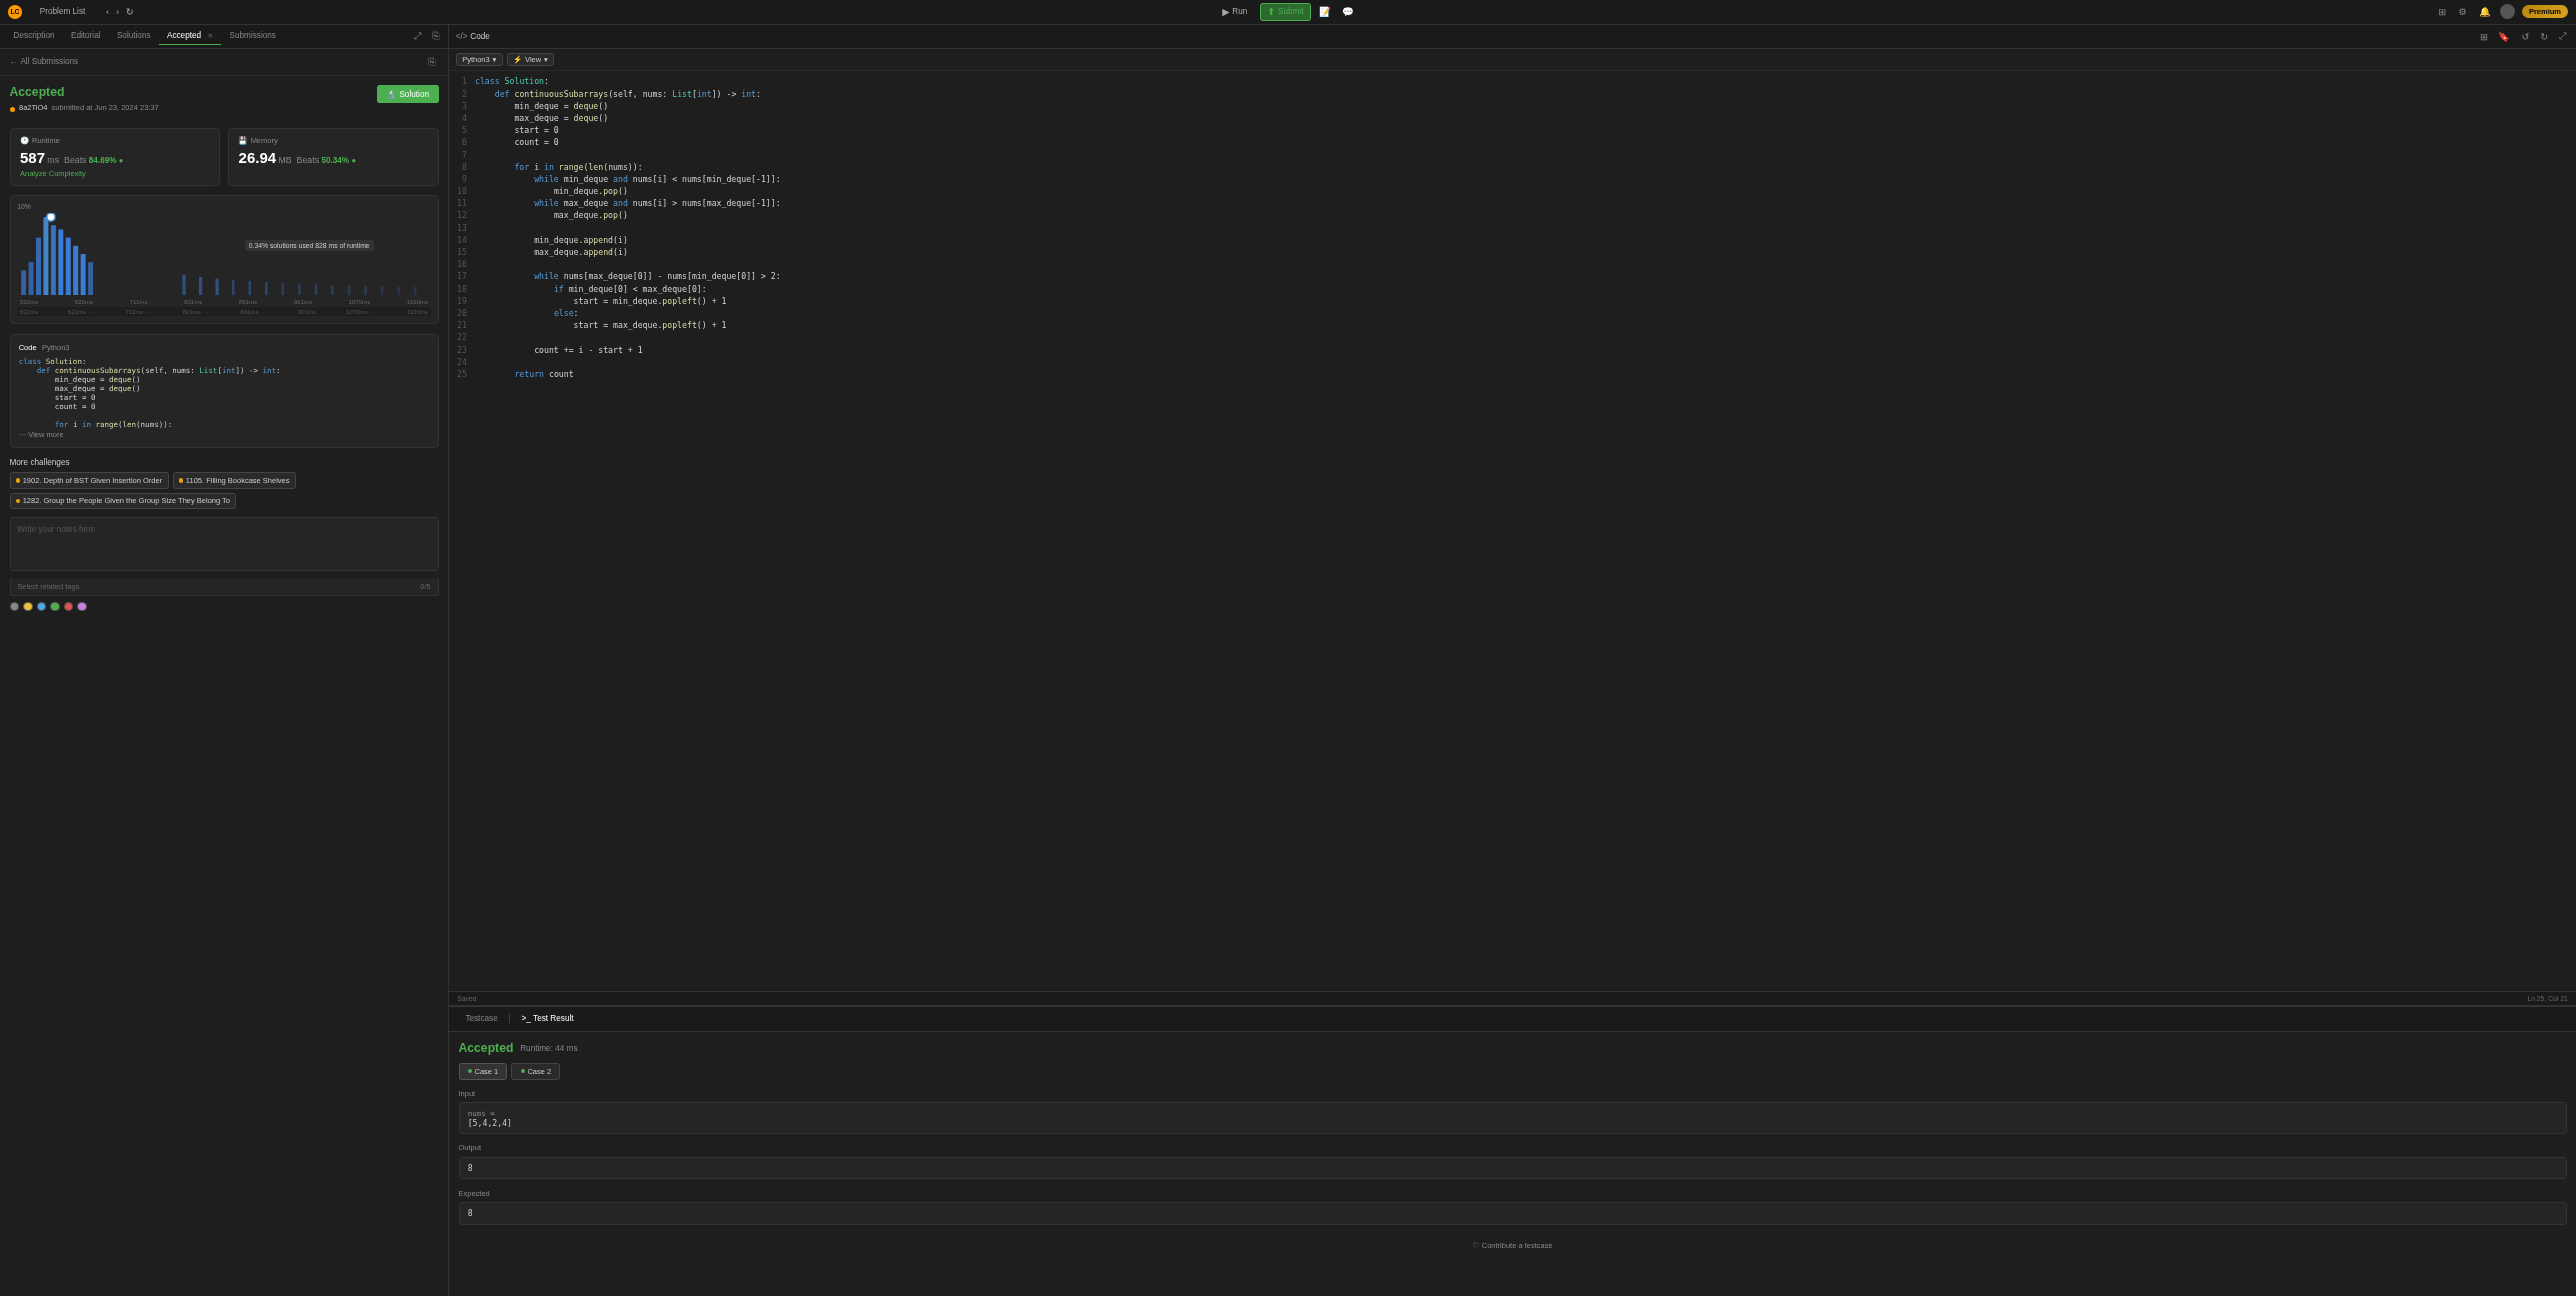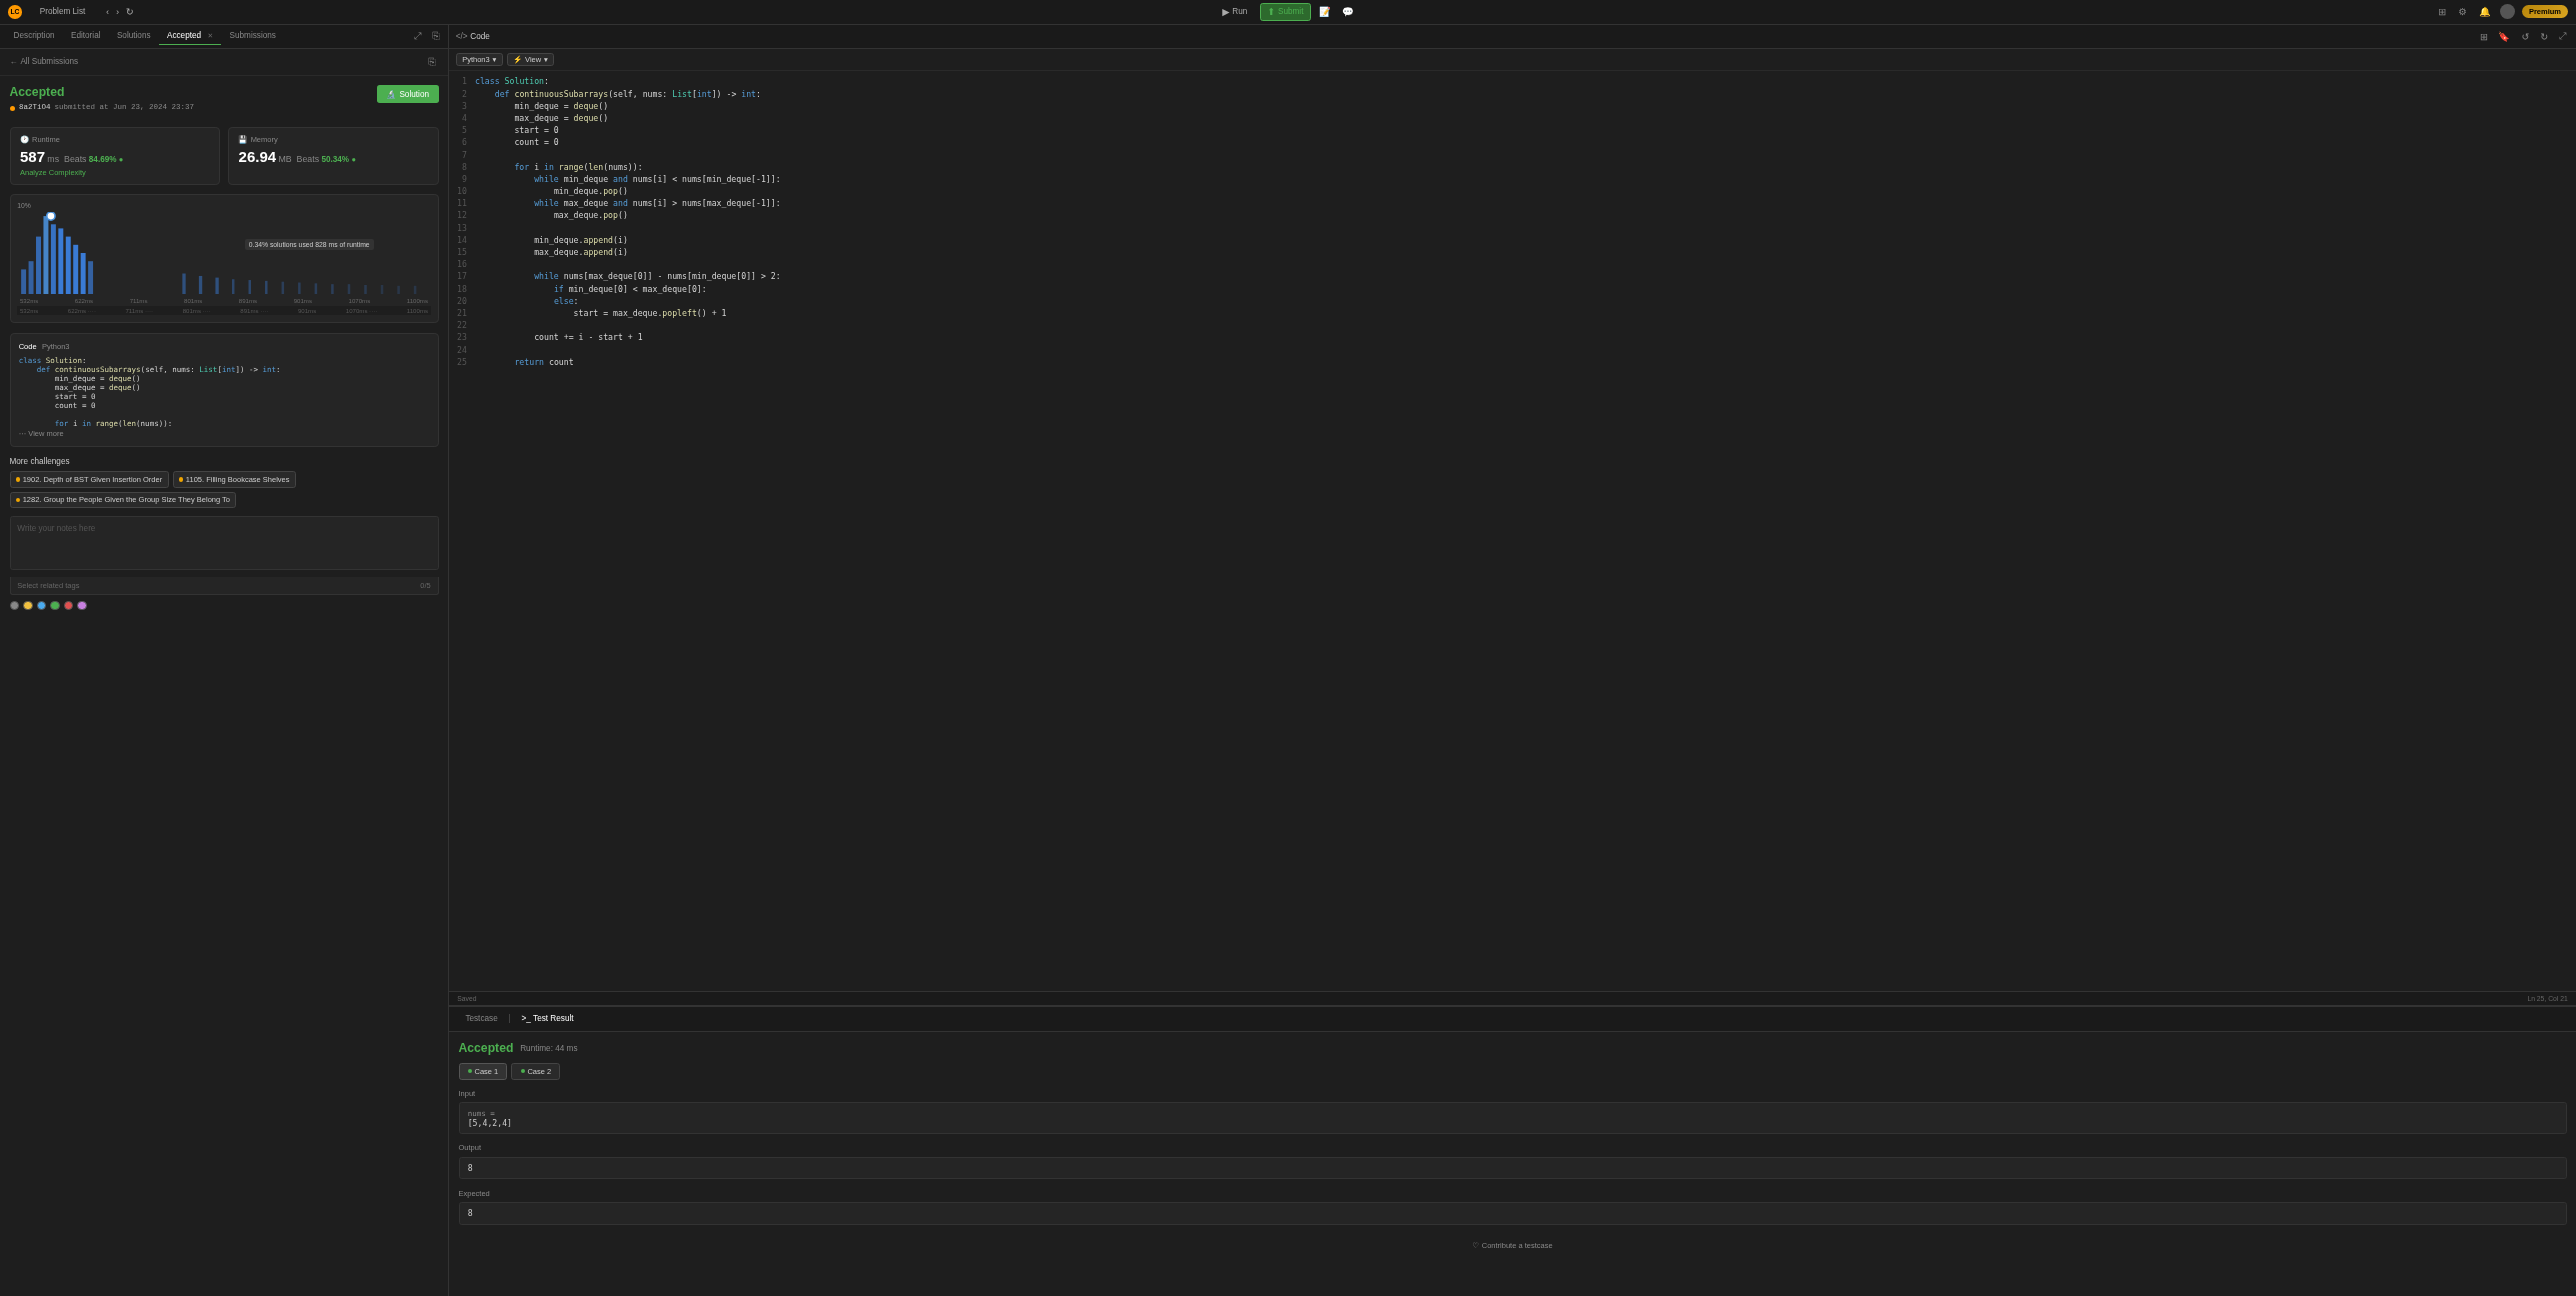--- a/index.html
+++ b/index.html
@@ -161,21 +161,21 @@
     .submission-content::-webkit-scrollbar { width: 2.7px; }
     .submission-content::-webkit-scrollbar-thumb { background: #444; border-radius: 1.4px; }
 
     .accepted-title {
       color: #4caf50;
       font-size: 12.2px;
       font-weight: bold;
       margin-bottom: 4.1px;
     }
     .submission-meta {
-      display: flex; align-items: flex-end; gap: 4.1px; margin-bottom: 9.5px; font-family: Liberation Mono, monospace;
+      display: flex; align-items: flex-end; gap: 4.1px; margin-bottom: 9.5px;
     }
     .user-dot {
       width: 5.4px; height: 5.4px;
       background: #f90;
       border-radius: 50%;
       display: inline-block;
     }
     .meta-text { color: #888; font-size: 7.5px; }
     .solution-btn {
       margin-left: auto;
@@ -828,20 +828,24 @@
       </div>
       <div class="code-line">
         <span class="line-num">17</span>
         <span class="line-code">            <span class="c-blue">while</span> <span class="c-white">nums[max_deque[0]] - nums[min_deque[0]] &gt; 2:</span></span>
       </div>
       <div class="code-line">
         <span class="line-num">18</span>
         <span class="line-code">                <span class="c-blue">if</span> <span class="c-white">min_deque[0] &lt; max_deque[0]:</span></span>
       </div>
       <div class="code-line">
+        <span class="line-num">19</span>
+        <span class="line-code">                    <span class="c-white">start = min_deque.</span><span class="c-yellow">popleft</span><span class="c-white">() + 1</span></span>
+      </div>
+      <div class="code-line">
         <span class="line-num">20</span>
         <span class="line-code">                <span class="c-blue">else</span><span class="c-white">:</span></span>
       </div>
       <div class="code-line">
         <span class="line-num">21</span>
         <span class="line-code">                    <span class="c-white">start = max_deque.</span><span class="c-yellow">popleft</span><span class="c-white">() + 1</span></span>
       </div>
       <div class="code-line">
         <span class="line-num">22</span>
         <span class="line-code"></span>

